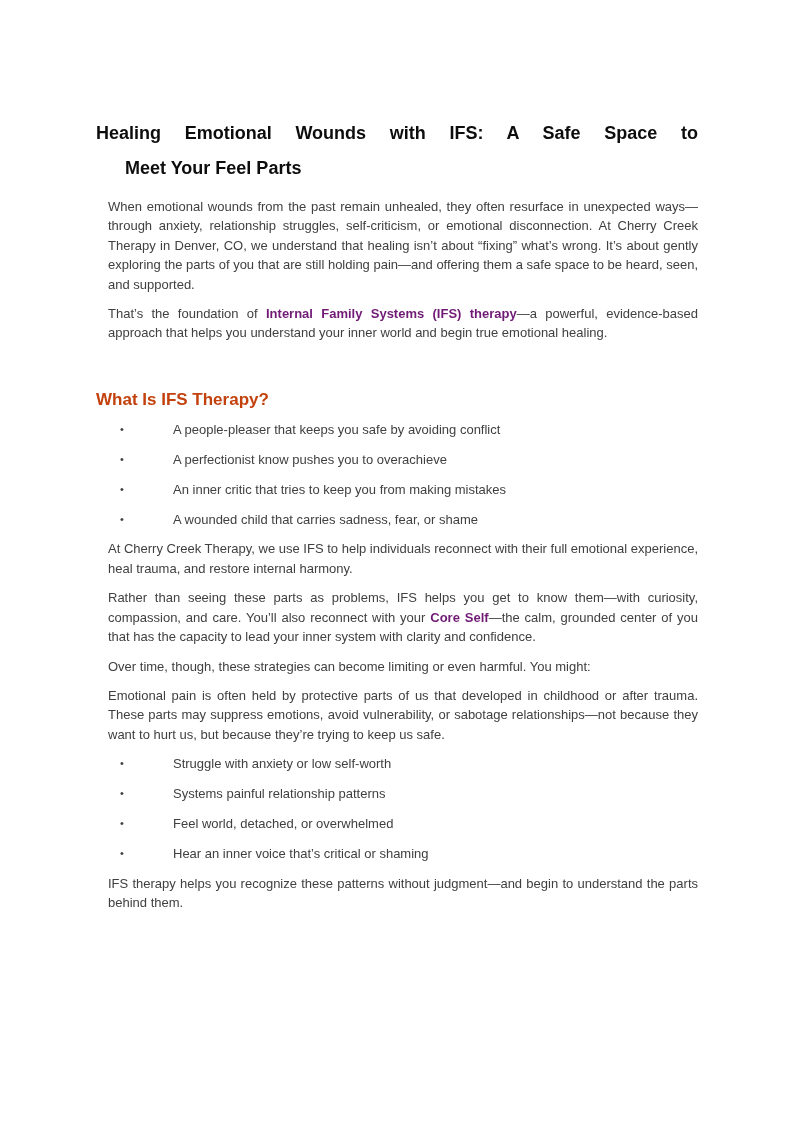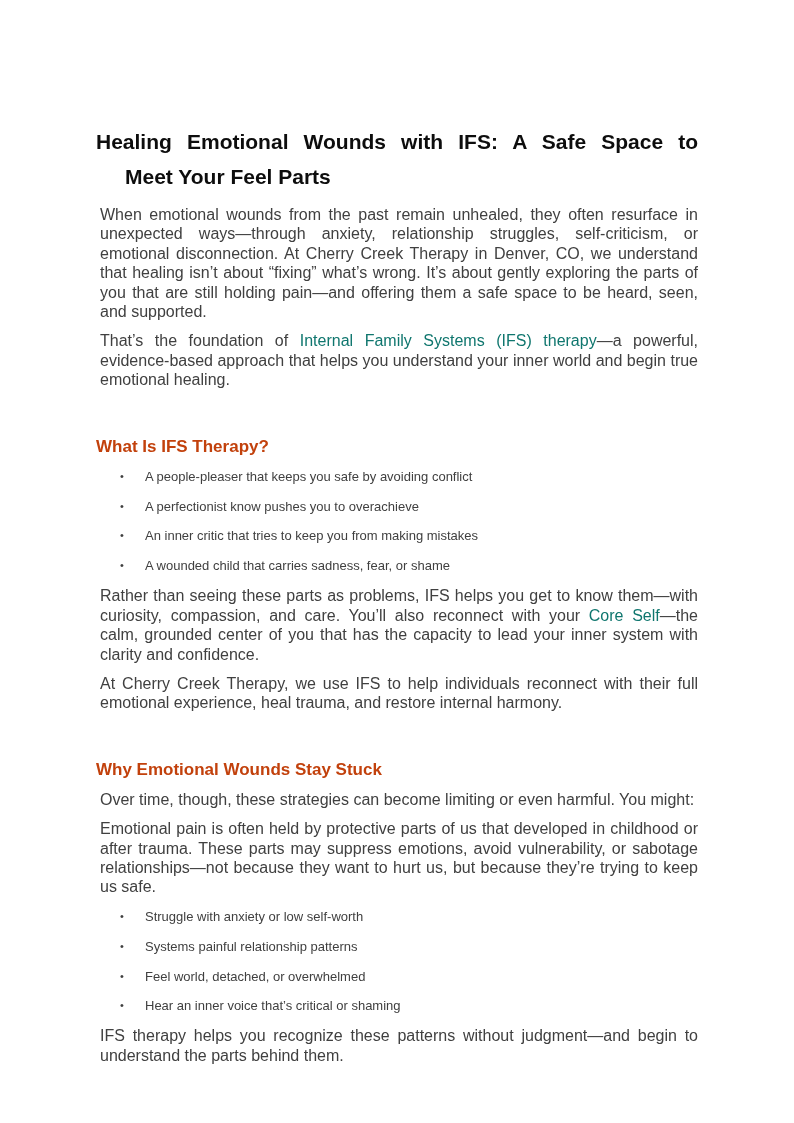--- a/index.html
+++ b/index.html
@@ -12,45 +12,45 @@
     position: relative;
     width: 794px;
     min-height: 1123px;
     box-sizing: border-box;
     padding: 112px 96px 60px 96px;
     background: #ffffff;
     font-family: "Liberation Sans", sans-serif;
     color: #404040;
   }
   .doc-title {
-    margin: 12px 0 11px 0;
-    font-size: 21px;
+    margin: 4px 0 11px 0;
+    font-size: 18px;
     font-weight: bold;
     color: #0d0d0d;
     line-height: 35px;
   }
   .title-l1 {
     display: block;
     text-align: justify;
     text-align-last: justify;
   }
   .title-l2 {
     display: block;
     padding-left: 29px;
   }
   .body-p {
-    margin: 0 0 10px 4px;
-    font-size: 16px;
+    margin: 0 0 10px 12px;
+    font-size: 13px;
     line-height: 19.4px;
     text-align: justify;
     color: #404040;
   }
   .inline-bold {
-    font-weight: normal;
-    color: #0f766e;
+    font-weight: bold;
+    color: #701a75;
   }
   .section-heading {
     margin: 45px 0 9px 0;
     font-size: 17px;
     font-weight: bold;
     color: #c2410c;
     line-height: 23px;
   }
   .bullet-list {
     margin: 0 0 10px 0;
@@ -67,20 +67,21 @@
   }
   .bullet-dot {
     flex: 0 0 25px;
     width: 25px;
     font-size: 11px;
     line-height: 19.4px;
     color: #404040;
   }
   .bullet-text {
     flex: 1 1 auto;
+    margin-left: 28px;
   }
 </style>
 </head>
 <body>
 
 <div class="page">
 
   <h1 class="doc-title">
     <span class="title-l1">Healing Emotional Wounds with IFS: A Safe Space to</span>
     <span class="title-l2">Meet Your Feel Parts</span>
@@ -105,25 +106,24 @@
     <div class="bullet-item">
       <span class="bullet-dot">•</span>
       <span class="bullet-text">An inner critic that tries to keep you from making mistakes</span>
     </div>
     <div class="bullet-item">
       <span class="bullet-dot">•</span>
       <span class="bullet-text">A wounded child that carries sadness, fear, or shame</span>
     </div>
   </div>
 
+  <p class="body-p">At Cherry Creek Therapy, we use IFS to help individuals reconnect with their full emotional experience, heal trauma, and restore internal harmony.</p>
+
   <p class="body-p"><span>Rather than seeing these parts as problems, IFS helps you get to know them—with curiosity, compassion, and care. You’ll also reconnect with your </span><strong class="inline-bold">Core Self</strong><span>—the calm, grounded center of you that has the capacity to lead your inner system with clarity and confidence.</span></p>
 
-  <p class="body-p">At Cherry Creek Therapy, we use IFS to help individuals reconnect with their full emotional experience, heal trauma, and restore internal harmony.</p>
-
-  <h2 class="section-heading">Why Emotional Wounds Stay Stuck</h2>
 
   <p class="body-p">Over time, though, these strategies can become limiting or even harmful. You might:</p>
 
   <p class="body-p">Emotional pain is often held by protective parts of us that developed in childhood or after trauma. These parts may suppress emotions, avoid vulnerability, or sabotage relationships—not because they want to hurt us, but because they’re trying to keep us safe.</p>
 
   <div class="bullet-list">
     <div class="bullet-item">
       <span class="bullet-dot">•</span>
       <span class="bullet-text">Struggle with anxiety or low self-worth</span>
     </div>

